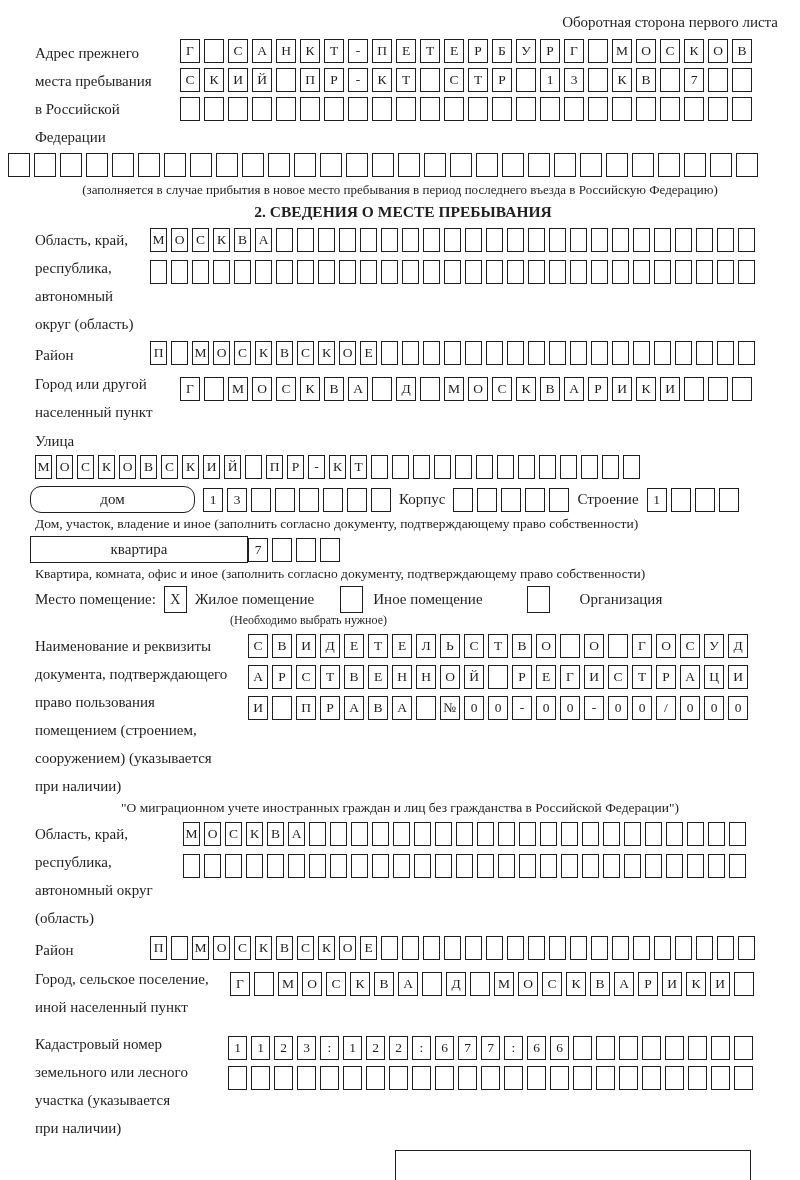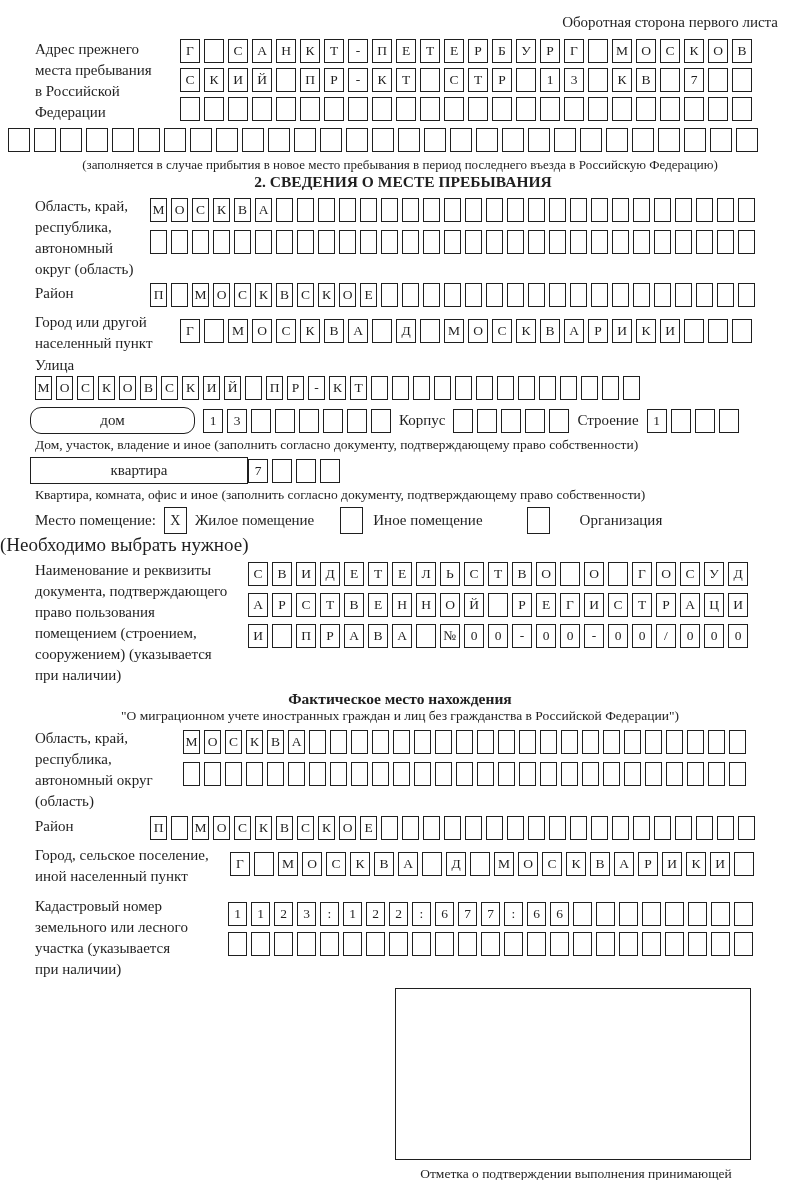--- a/index.html
+++ b/index.html
@@ -9,21 +9,21 @@
     overflow: hidden;
     background: #ffffff;
     color: #1f1f1f;
     font-family: "Liberation Serif", "DejaVu Serif", serif;
   }
   .page { position: relative; width: 800px; height: 1180px; padding-top: 14px; }
 
   .hdr-note { text-align: right; padding-right: 22px; font-size: 15px; }
 
   .frow { display: flex; align-items: flex-start; margin-left: 35px; }
-  .lbl { font-size: 15px; line-height: 21px; white-space: pre-line; flex-shrink: 0; }
+  .lbl { font-size: 15px; line-height: 28px; white-space: pre-line; flex-shrink: 0; }
 
   .cellrow { white-space: nowrap; height: 24px; margin-bottom: 5px; }
   .cell {
     display: inline-flex; align-items: center; justify-content: center;
     height: 24px; border: 1.5px solid #1f1f1f; background: #fff;
     font-size: 13.5px; vertical-align: top;
   }
   .p24 .cell { width: 20px; margin-right: 4px; }
   .p21 .cell { width: 17px; margin-right: 4px; }
   .p23 .cell { width: 19px; margin-right: 4px; }
@@ -61,21 +61,21 @@
 Федерации</div>
     <div>
       <div class="cellrow p24"><span class="cell">Г</span><span class="cell"></span><span class="cell">С</span><span class="cell">А</span><span class="cell">Н</span><span class="cell">К</span><span class="cell">Т</span><span class="cell">-</span><span class="cell">П</span><span class="cell">Е</span><span class="cell">Т</span><span class="cell">Е</span><span class="cell">Р</span><span class="cell">Б</span><span class="cell">У</span><span class="cell">Р</span><span class="cell">Г</span><span class="cell"></span><span class="cell">М</span><span class="cell">О</span><span class="cell">С</span><span class="cell">К</span><span class="cell">О</span><span class="cell">В</span></div>
       <div class="cellrow p24"><span class="cell">С</span><span class="cell">К</span><span class="cell">И</span><span class="cell">Й</span><span class="cell"></span><span class="cell">П</span><span class="cell">Р</span><span class="cell">-</span><span class="cell">К</span><span class="cell">Т</span><span class="cell"></span><span class="cell">С</span><span class="cell">Т</span><span class="cell">Р</span><span class="cell"></span><span class="cell">1</span><span class="cell">3</span><span class="cell"></span><span class="cell">К</span><span class="cell">В</span><span class="cell"></span><span class="cell">7</span><span class="cell"></span><span class="cell"></span></div>
       <div class="cellrow p24"><span class="cell"></span><span class="cell"></span><span class="cell"></span><span class="cell"></span><span class="cell"></span><span class="cell"></span><span class="cell"></span><span class="cell"></span><span class="cell"></span><span class="cell"></span><span class="cell"></span><span class="cell"></span><span class="cell"></span><span class="cell"></span><span class="cell"></span><span class="cell"></span><span class="cell"></span><span class="cell"></span><span class="cell"></span><span class="cell"></span><span class="cell"></span><span class="cell"></span><span class="cell"></span><span class="cell"></span></div>
     </div>
   </div>
   <div class="cellrow p26" style="margin-left:8px; margin-top:2px;"><span class="cell"></span><span class="cell"></span><span class="cell"></span><span class="cell"></span><span class="cell"></span><span class="cell"></span><span class="cell"></span><span class="cell"></span><span class="cell"></span><span class="cell"></span><span class="cell"></span><span class="cell"></span><span class="cell"></span><span class="cell"></span><span class="cell"></span><span class="cell"></span><span class="cell"></span><span class="cell"></span><span class="cell"></span><span class="cell"></span><span class="cell"></span><span class="cell"></span><span class="cell"></span><span class="cell"></span><span class="cell"></span><span class="cell"></span><span class="cell"></span><span class="cell"></span><span class="cell"></span></div>
   <div class="note-c">(заполняется в случае прибытия в новое место пребывания в период последнего въезда в Российскую Федерацию)</div>
 
-  <div class="title-c" style="margin-bottom:5px;padding-left:6px;">2. СВЕДЕНИЯ О МЕСТЕ ПРЕБЫВАНИЯ</div>
+  <div class="title-c" style="margin-top:5px; margin-bottom:5px;padding-left:6px;">2. СВЕДЕНИЯ О МЕСТЕ ПРЕБЫВАНИЯ</div>
 
   <div class="frow">
     <div class="lbl" style="width:110px; margin-right:5px;">Область, край,
 республика,
 автономный
 округ (область)</div>
     <div style="margin-top:2px;">
       <div class="cellrow p21" style="margin-bottom:8px;"><span class="cell">М</span><span class="cell">О</span><span class="cell">С</span><span class="cell">К</span><span class="cell">В</span><span class="cell">А</span><span class="cell"></span><span class="cell"></span><span class="cell"></span><span class="cell"></span><span class="cell"></span><span class="cell"></span><span class="cell"></span><span class="cell"></span><span class="cell"></span><span class="cell"></span><span class="cell"></span><span class="cell"></span><span class="cell"></span><span class="cell"></span><span class="cell"></span><span class="cell"></span><span class="cell"></span><span class="cell"></span><span class="cell"></span><span class="cell"></span><span class="cell"></span><span class="cell"></span><span class="cell"></span></div>
       <div class="cellrow p21"><span class="cell"></span><span class="cell"></span><span class="cell"></span><span class="cell"></span><span class="cell"></span><span class="cell"></span><span class="cell"></span><span class="cell"></span><span class="cell"></span><span class="cell"></span><span class="cell"></span><span class="cell"></span><span class="cell"></span><span class="cell"></span><span class="cell"></span><span class="cell"></span><span class="cell"></span><span class="cell"></span><span class="cell"></span><span class="cell"></span><span class="cell"></span><span class="cell"></span><span class="cell"></span><span class="cell"></span><span class="cell"></span><span class="cell"></span><span class="cell"></span><span class="cell"></span><span class="cell"></span></div>
     </div>
@@ -115,37 +115,36 @@
 
   <div class="frow" style="align-items:center;">
     <span class="inline-lab">Место помещение:</span>
     <span class="checkbox" style="margin-left:8px;">X</span>
     <span class="inline-lab" style="margin-left:8px;">Жилое помещение</span>
     <span class="checkbox" style="margin-left:26px;"></span>
     <span class="inline-lab" style="margin-left:10px;">Иное помещение</span>
     <span class="checkbox" style="margin-left:44px;"></span>
     <span class="inline-lab" style="margin-left:30px;">Организация</span>
   </div>
-  <div style="font-size:19px;">(Необходимо выбрать нужное)</div>
+  <div style="margin-left:230px; font-size:12px;">(Необходимо выбрать нужное)</div>
 
   <div class="frow" style="margin-top:4px;">
     <div class="lbl" style="width:205px; margin-right:8px;">Наименование и реквизиты
 документа, подтверждающего
 право пользования
 помещением (строением,
 сооружением) (указывается
 при наличии)</div>
     <div style="margin-top:2px;">
       <div class="cellrow p24" style="margin-bottom:7px;"><span class="cell">С</span><span class="cell">В</span><span class="cell">И</span><span class="cell">Д</span><span class="cell">Е</span><span class="cell">Т</span><span class="cell">Е</span><span class="cell">Л</span><span class="cell">Ь</span><span class="cell">С</span><span class="cell">Т</span><span class="cell">В</span><span class="cell">О</span><span class="cell"></span><span class="cell">О</span><span class="cell"></span><span class="cell">Г</span><span class="cell">О</span><span class="cell">С</span><span class="cell">У</span><span class="cell">Д</span></div>
       <div class="cellrow p24" style="margin-bottom:7px;"><span class="cell">А</span><span class="cell">Р</span><span class="cell">С</span><span class="cell">Т</span><span class="cell">В</span><span class="cell">Е</span><span class="cell">Н</span><span class="cell">Н</span><span class="cell">О</span><span class="cell">Й</span><span class="cell"></span><span class="cell">Р</span><span class="cell">Е</span><span class="cell">Г</span><span class="cell">И</span><span class="cell">С</span><span class="cell">Т</span><span class="cell">Р</span><span class="cell">А</span><span class="cell">Ц</span><span class="cell">И</span></div>
       <div class="cellrow p24"><span class="cell">И</span><span class="cell"></span><span class="cell">П</span><span class="cell">Р</span><span class="cell">А</span><span class="cell">В</span><span class="cell">А</span><span class="cell"></span><span class="cell">№</span><span class="cell">0</span><span class="cell">0</span><span class="cell">-</span><span class="cell">0</span><span class="cell">0</span><span class="cell">-</span><span class="cell">0</span><span class="cell">0</span><span class="cell">/</span><span class="cell">0</span><span class="cell">0</span><span class="cell">0</span></div>
     </div>
   </div>
 
-  <div class="title-c" style="margin-top:4px;">Фактическое место нахождения</div>
   <div class="note-c" style="font-size:13.5px;">"О миграционном учете иностранных граждан и лиц без гражданства в Российской Федерации")</div>
 
   <div class="frow" style="margin-top:4px;">
     <div class="lbl" style="width:145px; margin-right:3px;">Область, край,
 республика,
 автономный округ
 (область)</div>
     <div style="margin-top:2px;">
       <div class="cellrow p21" style="margin-bottom:8px;"><span class="cell">М</span><span class="cell">О</span><span class="cell">С</span><span class="cell">К</span><span class="cell">В</span><span class="cell">А</span><span class="cell"></span><span class="cell"></span><span class="cell"></span><span class="cell"></span><span class="cell"></span><span class="cell"></span><span class="cell"></span><span class="cell"></span><span class="cell"></span><span class="cell"></span><span class="cell"></span><span class="cell"></span><span class="cell"></span><span class="cell"></span><span class="cell"></span><span class="cell"></span><span class="cell"></span><span class="cell"></span><span class="cell"></span><span class="cell"></span><span class="cell"></span></div>
       <div class="cellrow p21"><span class="cell"></span><span class="cell"></span><span class="cell"></span><span class="cell"></span><span class="cell"></span><span class="cell"></span><span class="cell"></span><span class="cell"></span><span class="cell"></span><span class="cell"></span><span class="cell"></span><span class="cell"></span><span class="cell"></span><span class="cell"></span><span class="cell"></span><span class="cell"></span><span class="cell"></span><span class="cell"></span><span class="cell"></span><span class="cell"></span><span class="cell"></span><span class="cell"></span><span class="cell"></span><span class="cell"></span><span class="cell"></span><span class="cell"></span><span class="cell"></span></div>

